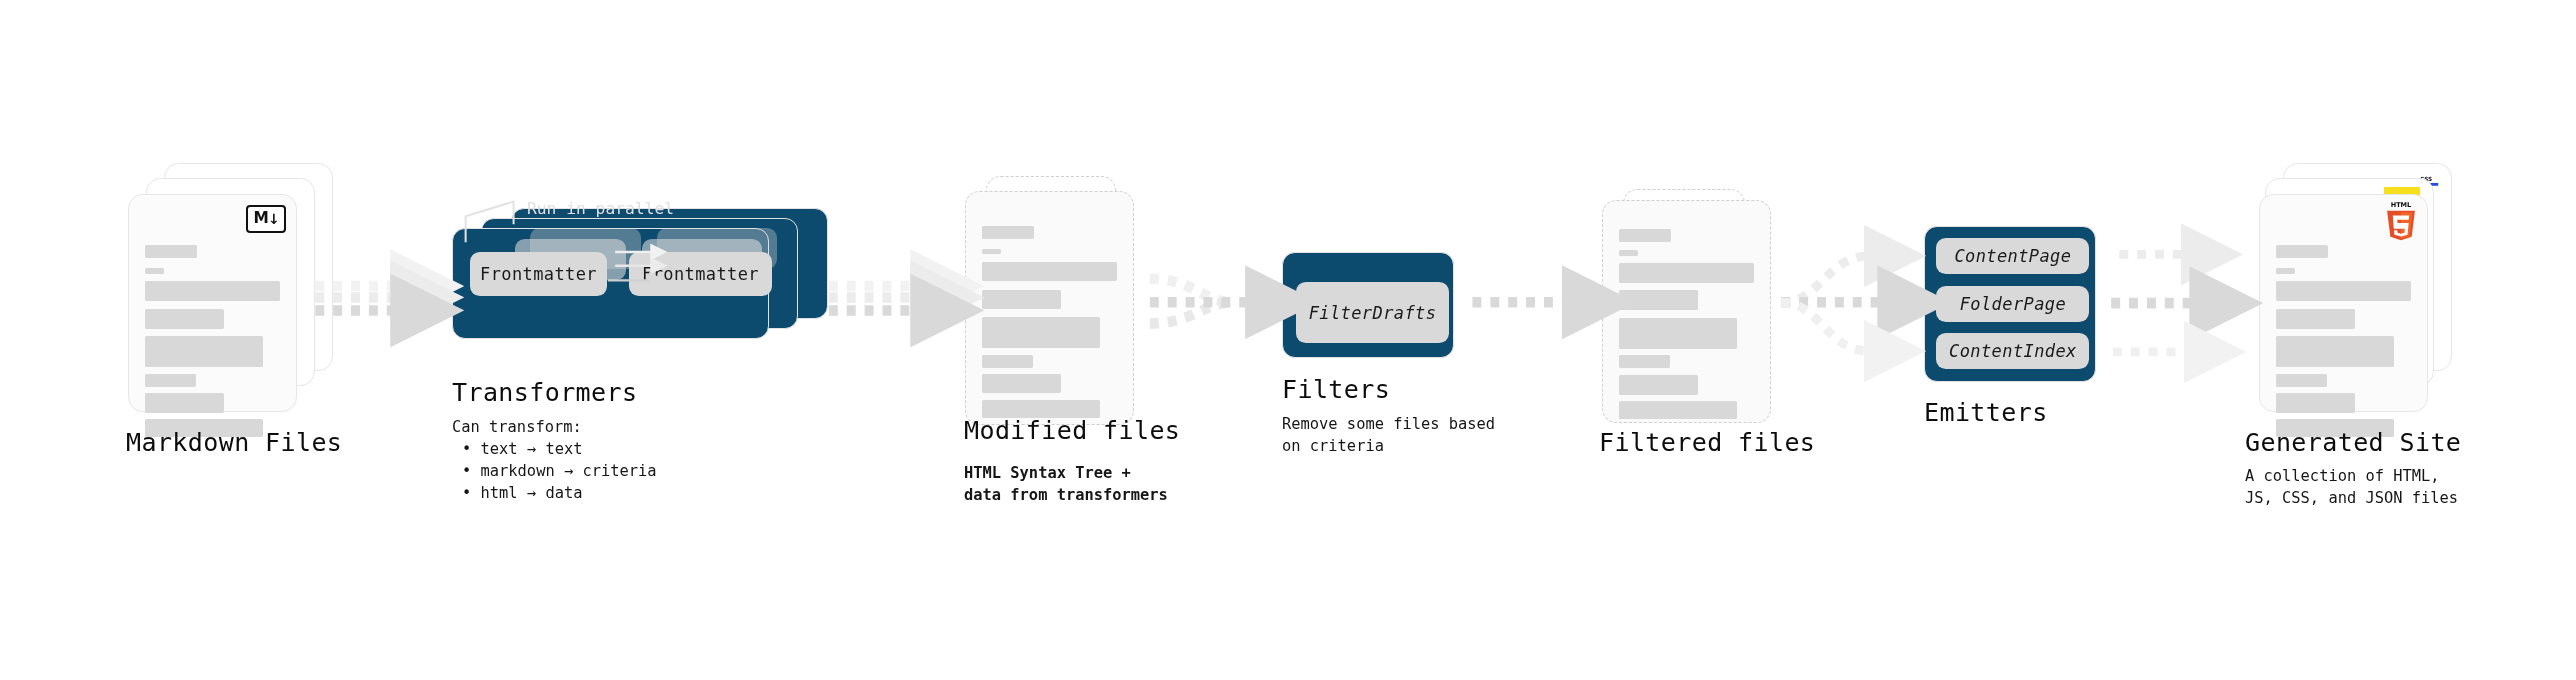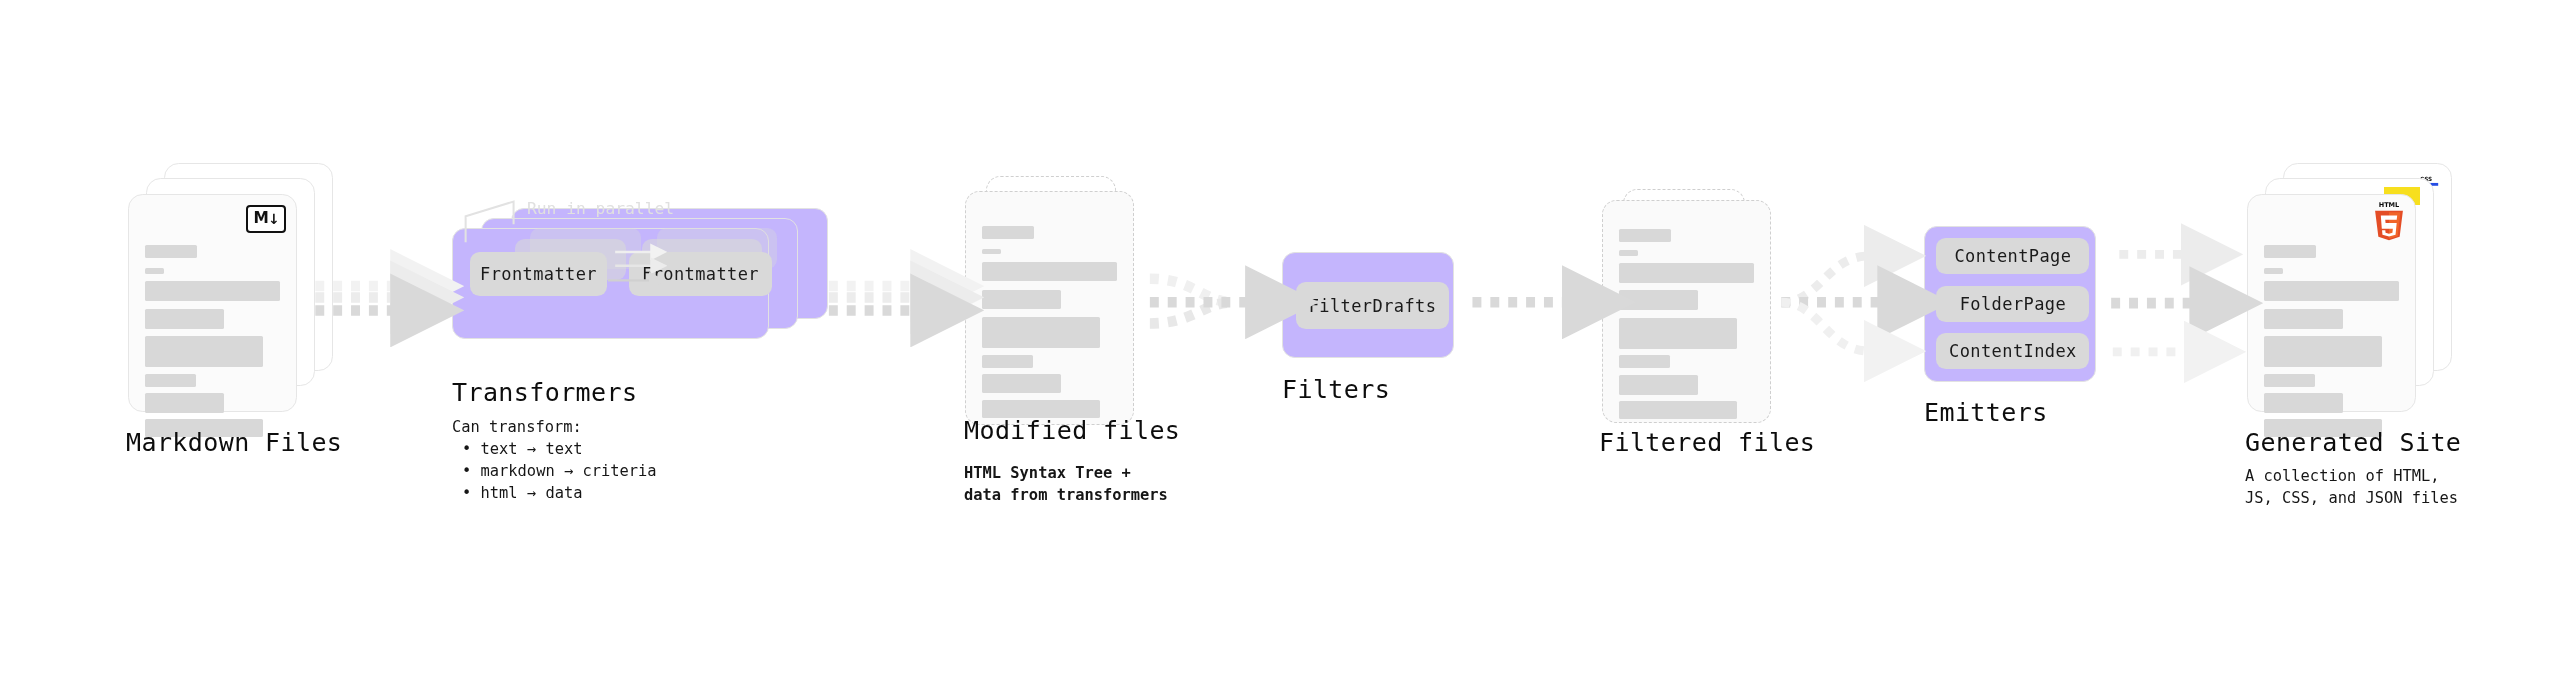--- a/index.html
+++ b/index.html
@@ -45,22 +45,23 @@
   
   .html5{position:absolute;width:36px;height:41px;}
   .cssbadge{position:absolute;width:28px;height:13px;}
   .jsbadge{position:absolute;width:36px;height:18px;background:#F7DF1E;}
 
   
   .gbox{
     position:absolute;
     border:1.6px solid #e2e2e2;
     border-radius:13px;
-    background:#c4b5fd;
+    background:#0c4a6e;
     box-sizing:border-box;
+    font-style:italic;
   }
   .chip{
     position:absolute;
     background:#d9d9d9;
     border-radius:9.8px;
     display:flex;align-items:center;justify-content:center;
     font-size:17px;color:#1a1a1a;
     letter-spacing:0.4px;
     box-sizing:border-box;
     white-space:nowrap;
@@ -149,23 +150,25 @@
       <div class="skel" style="left:16.3px;top:163px;width:51px;height:13px;"></div>
       <div class="skel" style="left:16.3px;top:182px;width:79px;height:19.5px;"></div>
       <div class="skel" style="left:16.3px;top:208px;width:118px;height:18px;"></div>
     </div>
   </div>
   <div class="title" style="left:964px;top:416px;">Modified files</div>
   <div class="sub" style="left:964px;top:462px;font-weight:bold;">HTML Syntax Tree +
 data from transformers</div>
 
   <div class="gbox" style="left:1282px;top:252px;width:172px;height:106px;">
-    <div class="chip" style="left:13px;top:29px;width:153px;height:47px;">FilterDrafts</div>
+    <div class="chip" style="left:13px;top:29px;width:153px;height:61px;">FilterDrafts</div>
   </div>
   <div class="title" style="left:1282px;top:375px;">Filters</div>
+  <div class="sub" style="left:1282px;top:413px;">Remove some files based
+on criteria</div>
 
   <div class="cardstack" style="left:1602px;top:189px;">
     <div class="card dashed backd" style="left:21px;top:0px;width:122px;height:32.5px;"></div>
     <div class="card dashed" style="left:0px;top:11.4px;width:169px;height:223px;">
       <div class="skel" style="left:16.3px;top:28px;width:52px;height:13px;"></div>
       <div class="skel" style="left:16.3px;top:49px;width:18.7px;height:5.7px;"></div>
       <div class="skel" style="left:16.3px;top:62px;width:135px;height:19.5px;"></div>
       <div class="skel" style="left:16.3px;top:89px;width:79px;height:19.5px;"></div>
       <div class="skel" style="left:16.3px;top:117px;width:118px;height:31px;"></div>
       <div class="skel" style="left:16.3px;top:154px;width:51px;height:13px;"></div>
@@ -187,21 +190,21 @@
       <div class="cssbadge" style="right:11.4px;top:9.8px;">
         <svg viewBox="0 0 34 16" width="28" height="13">
           <text x="17" y="9" text-anchor="middle" font-size="7" font-weight="bold" fill="#0b0b0b" font-family="DejaVu Sans, sans-serif">CSS</text>
           <rect x="2" y="11" width="30" height="3.5" fill="#264DE4"></rect>
         </svg>
       </div>
     </div>
     <div class="card back1" style="left:18px;top:14.6px;width:169px;height:208px;">
       <div class="jsbadge" style="right:13px;top:8.1px;"></div>
     </div>
-    <div class="card" style="left:0px;top:31px;width:169px;height:218px;">
+    <div class="card" style="left:12px;top:31px;width:169px;height:218px;">
       <div class="html5" style="right:8.1px;top:4.9px;">
         <svg viewBox="0 0 44 50" width="36" height="41">
           <text x="22" y="9" text-anchor="middle" font-size="8" font-weight="bold" fill="#0b0b0b" font-family="DejaVu Sans, sans-serif">HTML</text>
           <path d="M5 13 L9 45 L22 49 L35 45 L39 13 Z" fill="#E44D26"></path>
           <path d="M22 15 L22 47.2 L32.6 44 L36 15 Z" fill="#F16529"></path>
           <path d="M12 19 h20 l-0.6 5 H17.4 l0.4 4 h13.6 l-1.4 14.5 L22 44.6 l-8-2.1 l-0.5-5.5 h4 l0.3 3 l4.2 1.1 l4.2-1.1 l0.5-5 H13.2 Z" fill="#ffffff"></path>
         </svg>
       </div>
       <div class="skel" style="left:16.3px;top:50px;width:52px;height:13px;"></div>
       <div class="skel" style="left:16.3px;top:73px;width:18.7px;height:5.7px;"></div>

